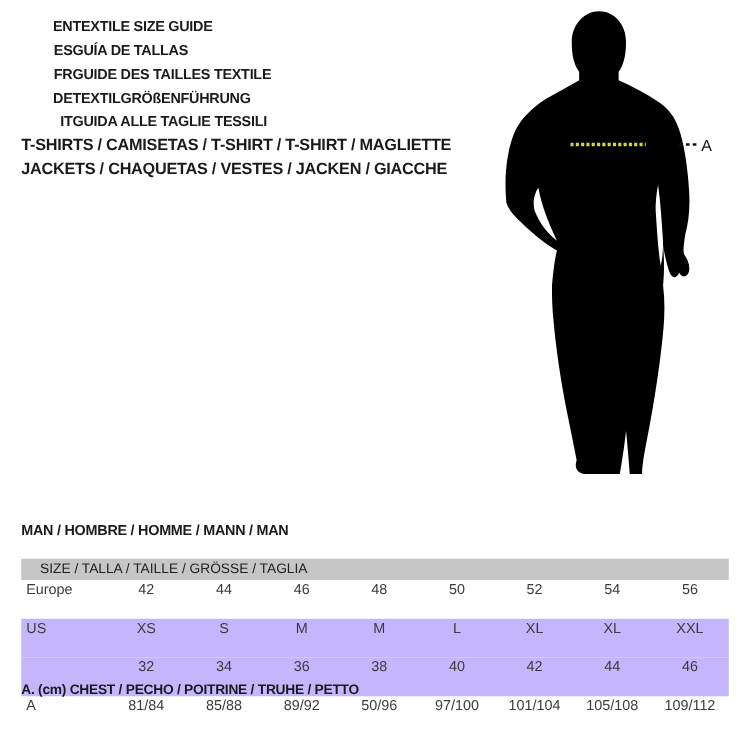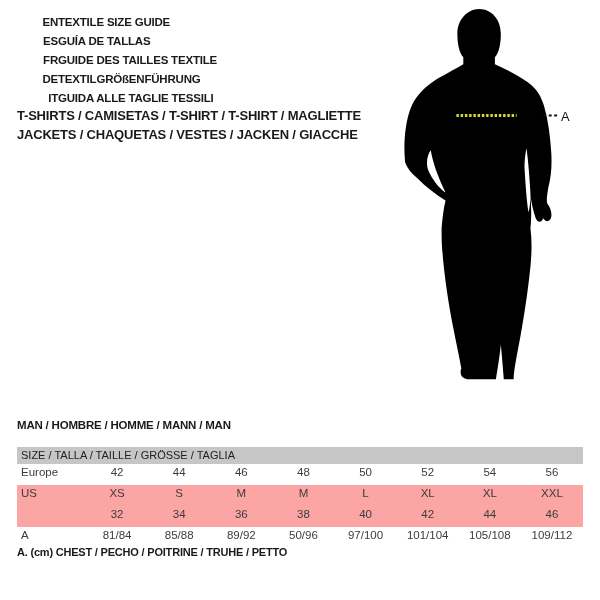--- a/index.html
+++ b/index.html
@@ -14,25 +14,25 @@
   .lang-code{width:36px;flex:0 0 36px;}
   
   .garments{left:17px;top:106px;}
   .garment-line{line-height:19px;font-size:13px;font-weight:700;letter-spacing:-0.2px;}
   
   .figure-wrap{left:395px;top:5px;width:185px;height:390px;}
   
   .section-title{left:17px;top:419px;font-size:11.5px;font-weight:700;letter-spacing:-0.2px;}
   
   .size-table{left:17px;top:447px;width:566px;}
-  .st-header{height:17px;line-height:17px;background:#c6c6c6;padding-left:4px;
+  .st-header{height:17px;line-height:17px;background:#c6c6c6;padding-left:15px;
              font-size:11px;color:#222;}
-  .st-row{display:grid;grid-template-columns:69px repeat(8,1fr);height:21px;
+  .st-row{display:grid;grid-template-columns:69px repeat(8,1fr);height:31px;
           line-height:17px;font-size:11.5px;color:#3c3c3c;}
-  .st-row.shaded{background:#fca5a5;}
+  .st-row.shaded{background:#c4b5fd;}
   .st-label{padding-left:4px;text-align:left;}
   .st-cell{text-align:center;}
   
   .footnote{left:17px;top:546px;font-size:11px;font-weight:700;letter-spacing:-0.2px;}
 </style>
 </head>
 <body>
 
 <div class="abs lang-list">
   <div class="lang-row">

